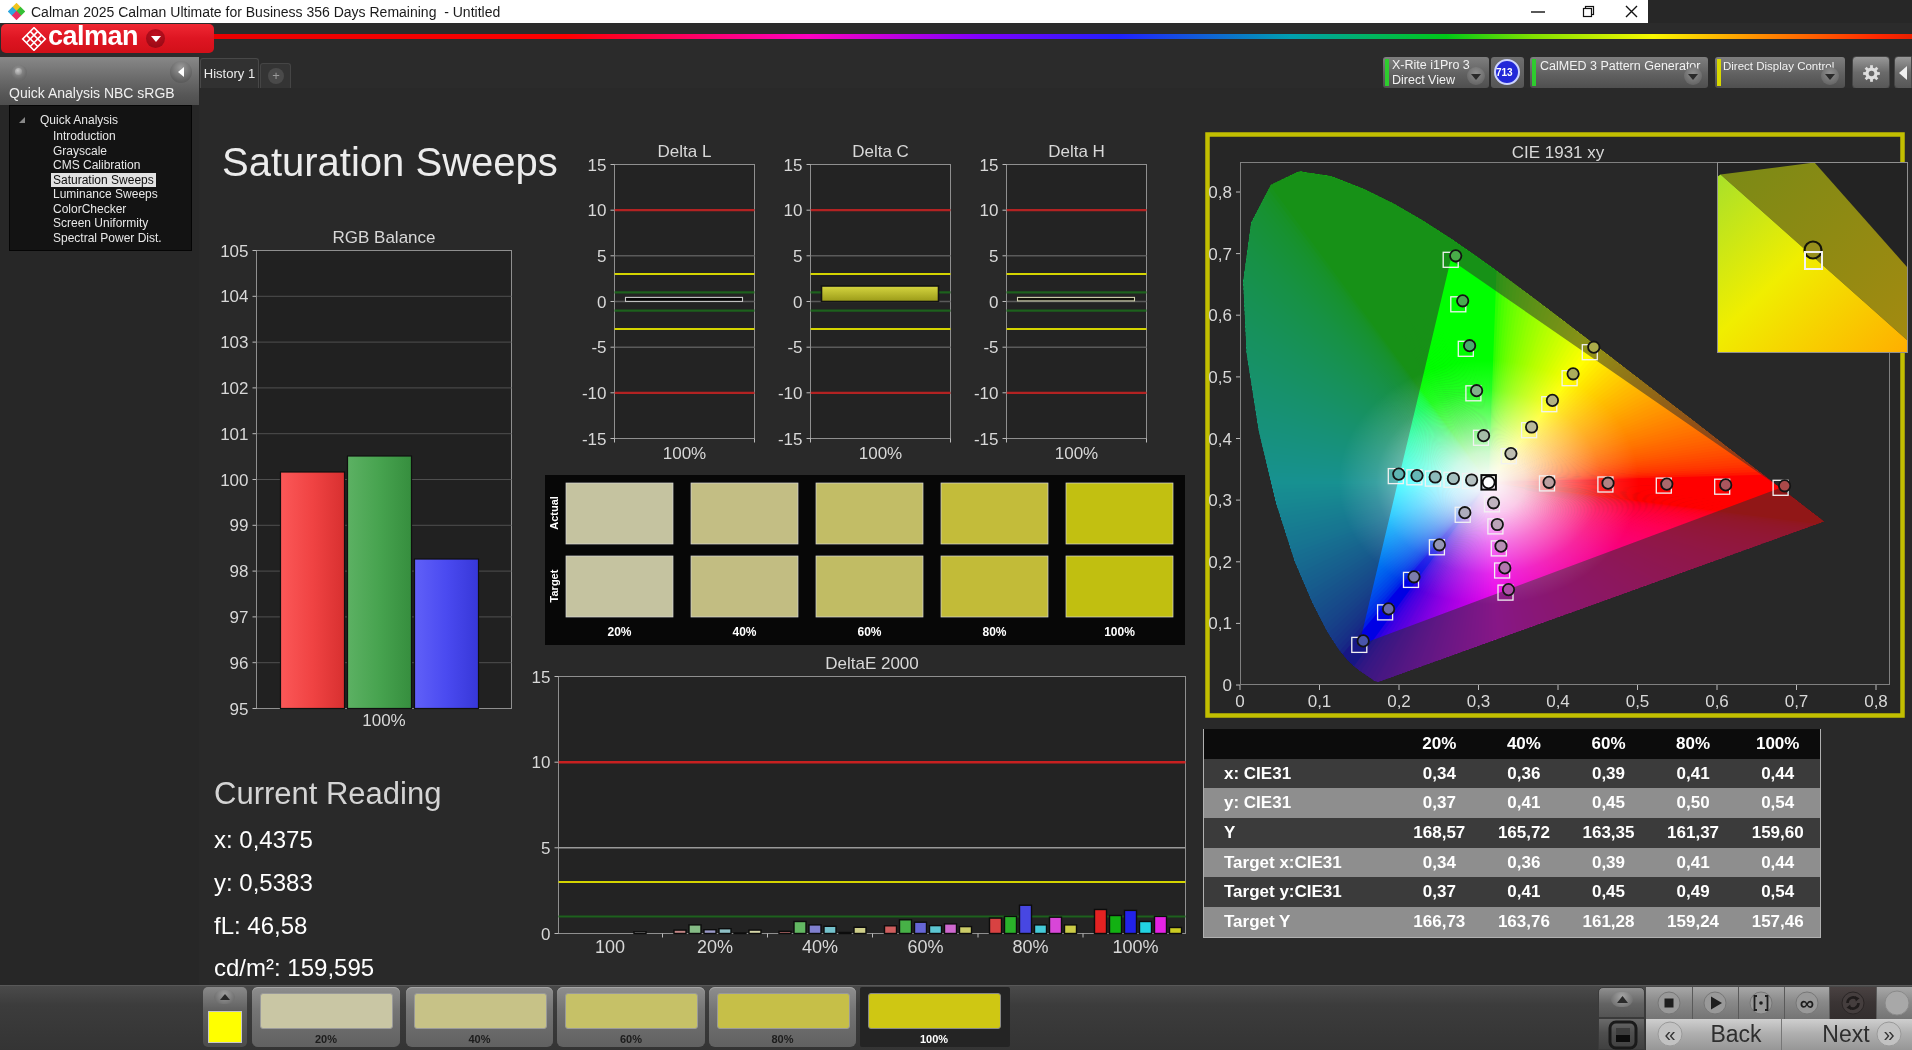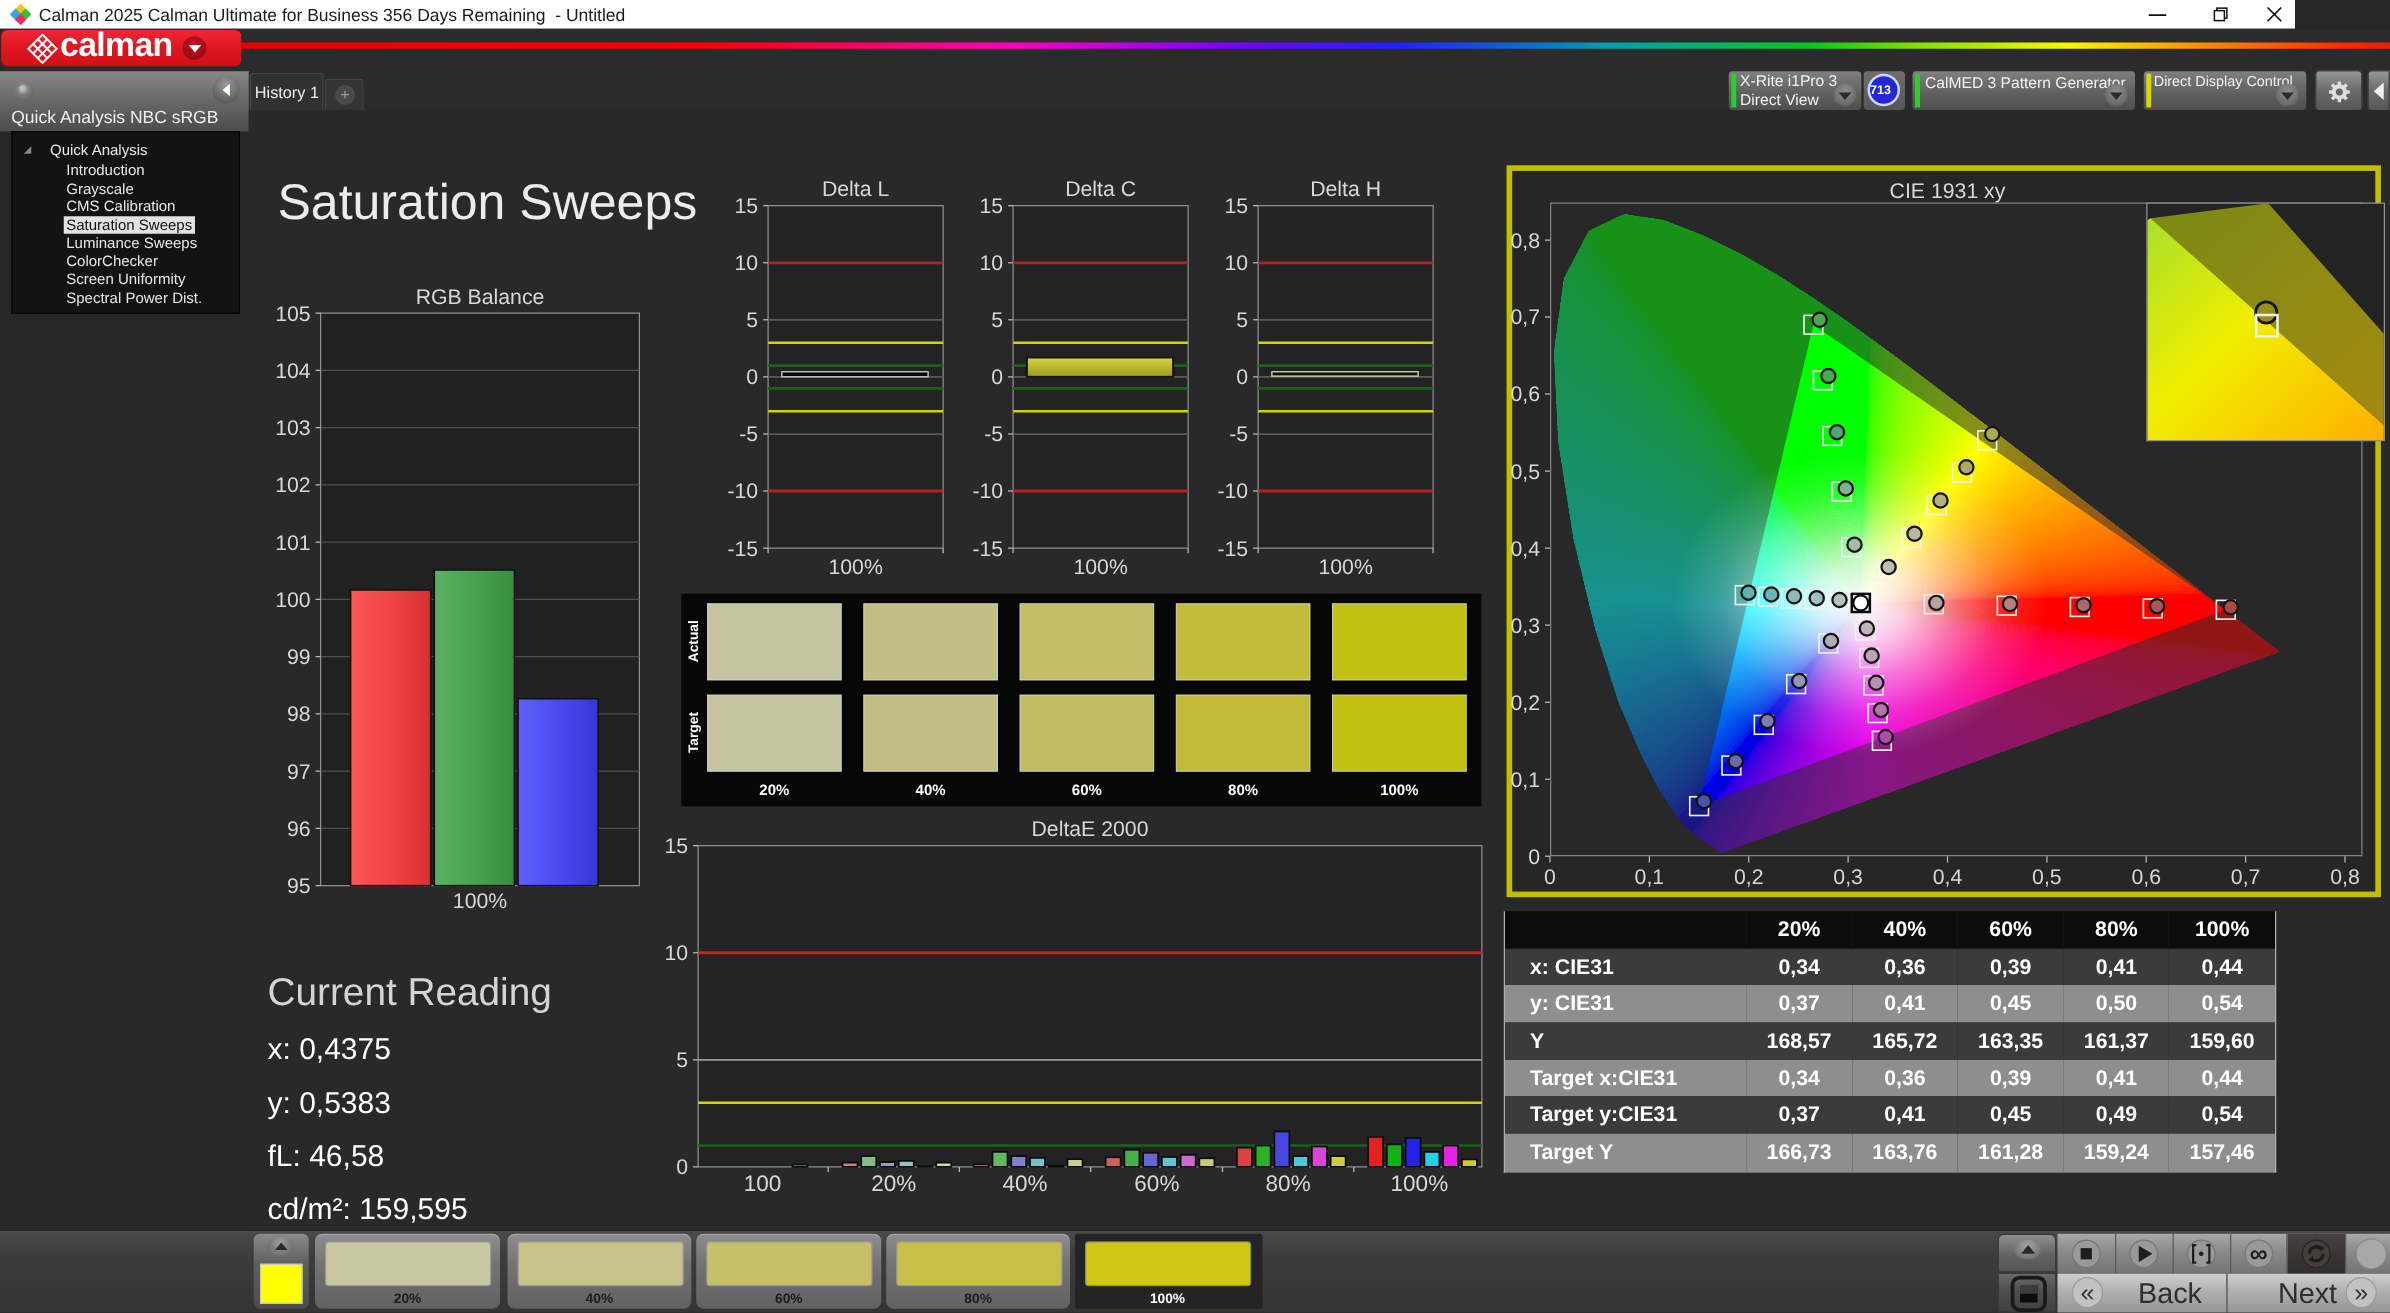--- a/index.html
+++ b/index.html
@@ -1,21 +1,21 @@
 <!DOCTYPE html>
 <html><head>
 <meta charset="utf-8">
 <style>
 * { margin:0; padding:0; box-sizing:border-box; }
 html,body { width:1912px; height:1050px; overflow:hidden; background:#272727; font-family:"Liberation Sans", sans-serif; }
 .abs { position:absolute; }
-#titlebar { position:absolute; left:0; top:0; width:1836px; height:23px; background:#ffffff; }
+#titlebar { position:absolute; left:0; top:0; width:1648px; height:23px; background:#ffffff; }
 #titletext { position:absolute; left:31px; top:4px; font-size:14px; color:#1a1a1a; }
 #topstrip { position:absolute; left:0; top:23px; width:1912px; height:65px; background:#2b2b2b; }
-#calmanbtn { position:absolute; left:1px; top:24px; width:192px; height:29px; border-radius:5px;
+#calmanbtn { position:absolute; left:1px; top:24px; width:213px; height:29px; border-radius:5px;
   background:linear-gradient(#ef2833,#de1522 50%,#d21019); }
 #rainbow { position:absolute; left:186px; top:34px; width:1726px; height:5px;
   background:linear-gradient(90deg,#e80000 0%,#ff0000 22%,#ff00c0 36%,#8000ff 46%,#2020ff 54%,#00a0b0 64%,#00c818 73%,#80e000 78%,#f8f800 85%,#ff9000 91%,#ff2800 98%,#e82000 100%); }
 #sidehead { position:absolute; left:0; top:57px; width:199px; height:48px;
   background:linear-gradient(#888888,#6b6b6b 45%,#565656 80%,#4e4e4e); }
 #sideheadtxt { position:absolute; left:9px; top:85px; font-size:14px; color:#f0f0f0; }
 #treebox { position:absolute; left:9px; top:105px; width:183px; height:146px; background:#131313; border:1px solid #050505; font-size:12px; color:#e8e8e8; }
 .ti { position:absolute; left:43px; white-space:nowrap; }
 #maincontent { position:absolute; left:199px; top:88px; width:1713px; height:897px; background:#292929; }
 #bigtitle { position:absolute; left:222px; top:140px; font-size:40px; color:#ececec; letter-spacing:0px; }

